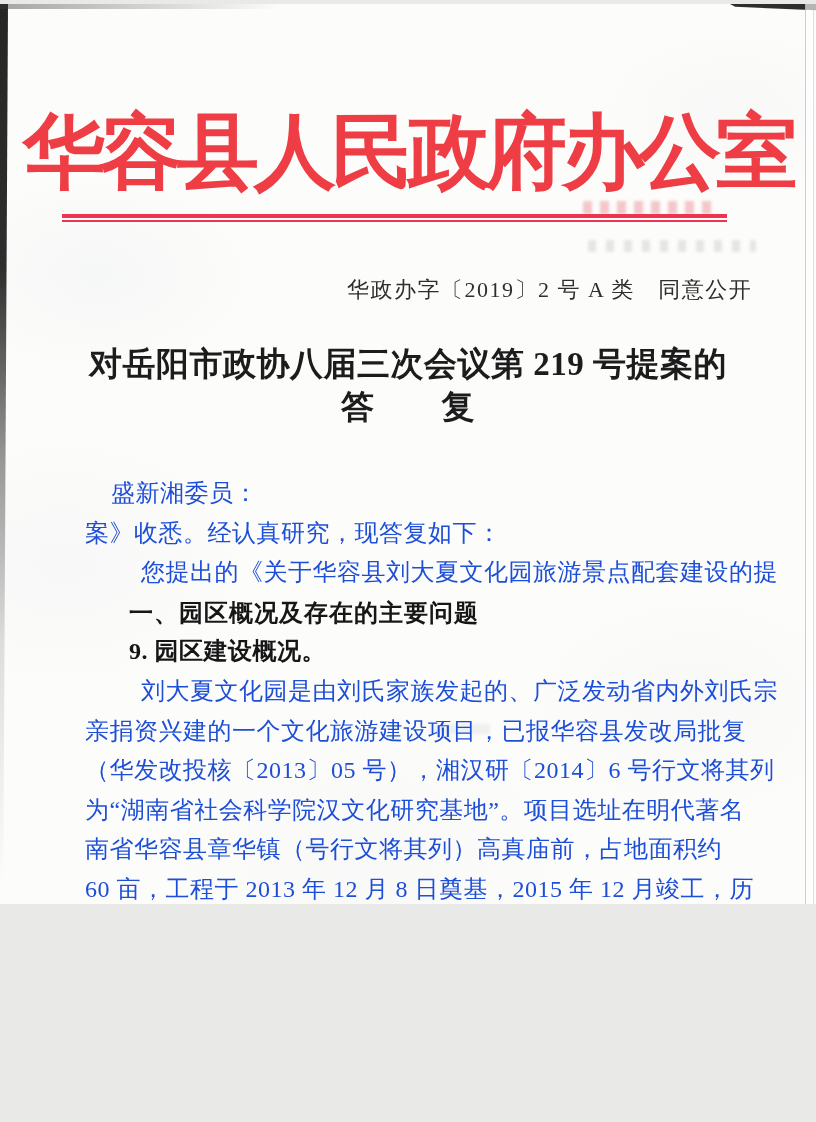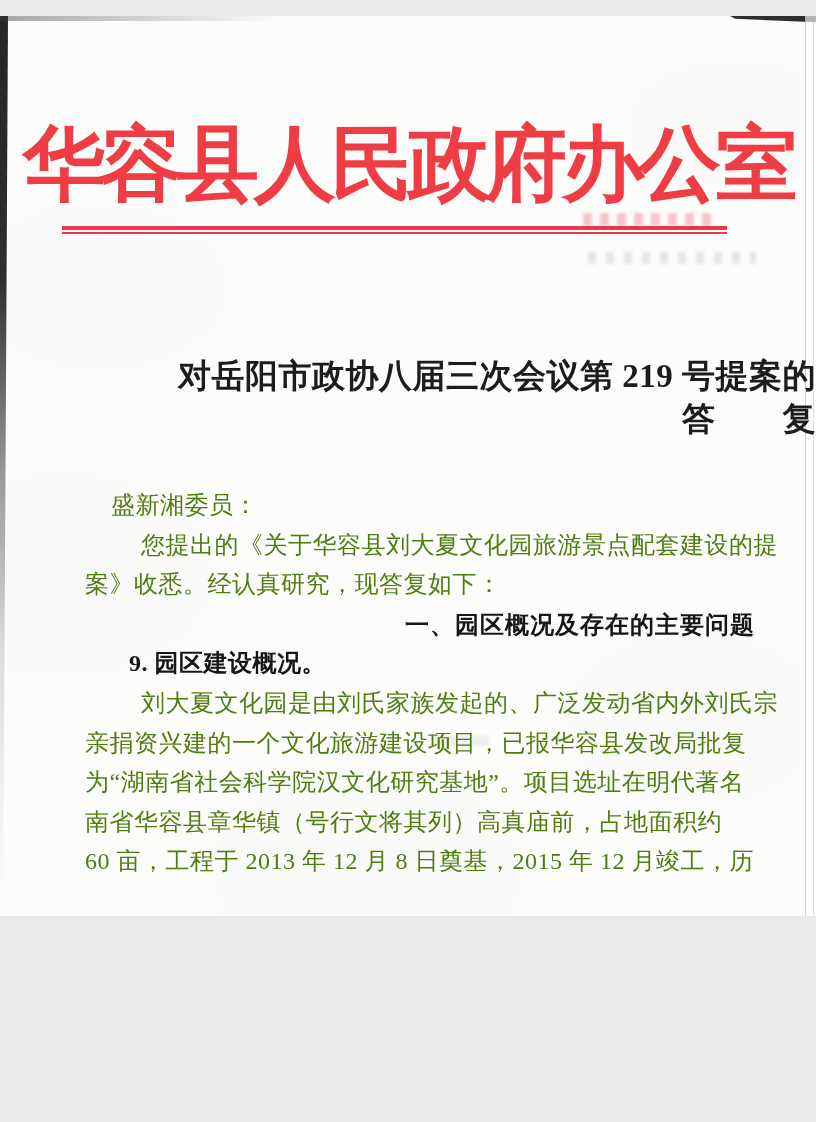--- a/index.html
+++ b/index.html
@@ -1,19 +1,19 @@
 <!DOCTYPE html>
 <html><head>
 <meta charset="utf-8">
 <style>
   html,body{margin:0;padding:0;background:#e9e9e7;}
   .page{
     position:relative;
     width:816px;height:900px;
-    margin:16px auto;
+    margin:4px auto;
     background:#fcfcfa;
     overflow:hidden;
     font-family:"Liberation Serif","DejaVu Serif",serif;
     color:#262626;
   }
   
   .texture{
     position:absolute;inset:0;pointer-events:none;
     background:
       radial-gradient(220px 140px at 12% 30%, rgba(165,180,205,.07), transparent 70%),
@@ -72,41 +72,40 @@
     position:absolute;top:210px;left:62px;width:665px;height:8px;
     background:linear-gradient(to bottom,#ee3550 0 4.5px,#ffffff 4.5px 6px,#ee3550 6px 8px);
   }
   .doc-number{
     position:absolute;top:271px;left:347px;
     font-size:22px;line-height:30px;letter-spacing:1.5px;
     color:#2e2e2e;white-space:nowrap;
   }
   .doc-title{
     position:absolute;top:339px;left:0;width:100%;
-    text-align:right;color:#1c1c1c;
+    text-align:center;color:#1c1c1c;
   }
   .doc-title .t-line{
     font-size:33px;line-height:43px;font-weight:bold;
     letter-spacing:.5px;white-space:nowrap;
   }
   .body-block{
     position:absolute;top:470px;left:85px;width:670px;
   }
   .bl{
     height:39.6px;line-height:39.6px;
     font-size:24px;letter-spacing:.5px;
-    white-space:nowrap;color:#4d7c0f;
+    white-space:nowrap;color:#1d4ed8;
   }
   .bl.sal{margin-left:26px;}
   .bl.first{margin-left:56px;}
   .bl.h1{
     margin-left:44px;font-weight:bold;color:#161616;
     font-family:"Liberation Sans","DejaVu Sans",sans-serif;
     letter-spacing:1px;
-    text-align:right;
   }
   .bl.h2{margin-left:44px;font-weight:bold;color:#161616;}
   .page-number{
     position:absolute;top:996px;left:0;width:100%;
     text-align:center;font-size:20px;line-height:26px;
     letter-spacing:2px;color:#2a2a2a;
   }
   .footer-rule{
     position:absolute;top:1033px;left:75px;width:650px;height:7px;
     background:linear-gradient(to bottom,#ee3550 0 3.8px,#ffffff 3.8px 5px,#ee3550 5px 7px);
@@ -124,34 +123,36 @@
   <div class="edge-right-col"></div>
   <div class="edge-right-line"></div>
   <div class="ghost ghost-1"></div>
   <div class="ghost ghost-2"></div>
   <div class="ghost ghost-3"></div>
 
   <div class="org-name">华容县人民政府办公室</div>
 
   <div class="header-rule"></div>
 
+  <div class="doc-number">华政办字〔2019〕2 号 A 类　同意公开</div>
 
   <div class="doc-title">
     <div class="t-line">对岳阳市政协八届三次会议第 219 号提案的</div>
     <div class="t-line">答　　复</div>
   </div>
 
   <div class="body-block">
     <div class="bl sal">盛新湘委员：</div>
+    <div class="bl">案》收悉。经认真研究，现答复如下：</div>
     <div class="bl first">您提出的《关于华容县刘大夏文化园旅游景点配套建设的提</div>
-    <div class="bl">案》收悉。经认真研究，现答复如下：</div>
     <div class="bl h1">一、园区概况及存在的主要问题</div>
     <div class="bl h2">9. 园区建设概况。</div>
     <div class="bl first">刘大夏文化园是由刘氏家族发起的、广泛发动省内外刘氏宗</div>
     <div class="bl">亲捐资兴建的一个文化旅游建设项目，已报华容县发改局批复</div>
+    <div class="bl">（华发改投核〔2013〕05 号），湘汉研〔2014〕6 号行文将其列</div>
     <div class="bl">为“湖南省社会科学院汉文化研究基地”。项目选址在明代著名</div>
     <div class="bl">南省华容县章华镇（号行文将其列）高真庙前，占地面积约</div>
     <div class="bl">60 亩，工程于 2013 年 12 月 8 日奠基，2015 年 12 月竣工，历</div>
   </div>
 
   <div class="page-number">- 1 -</div>
 
   <div class="footer-rule"></div>
 
 </div>

